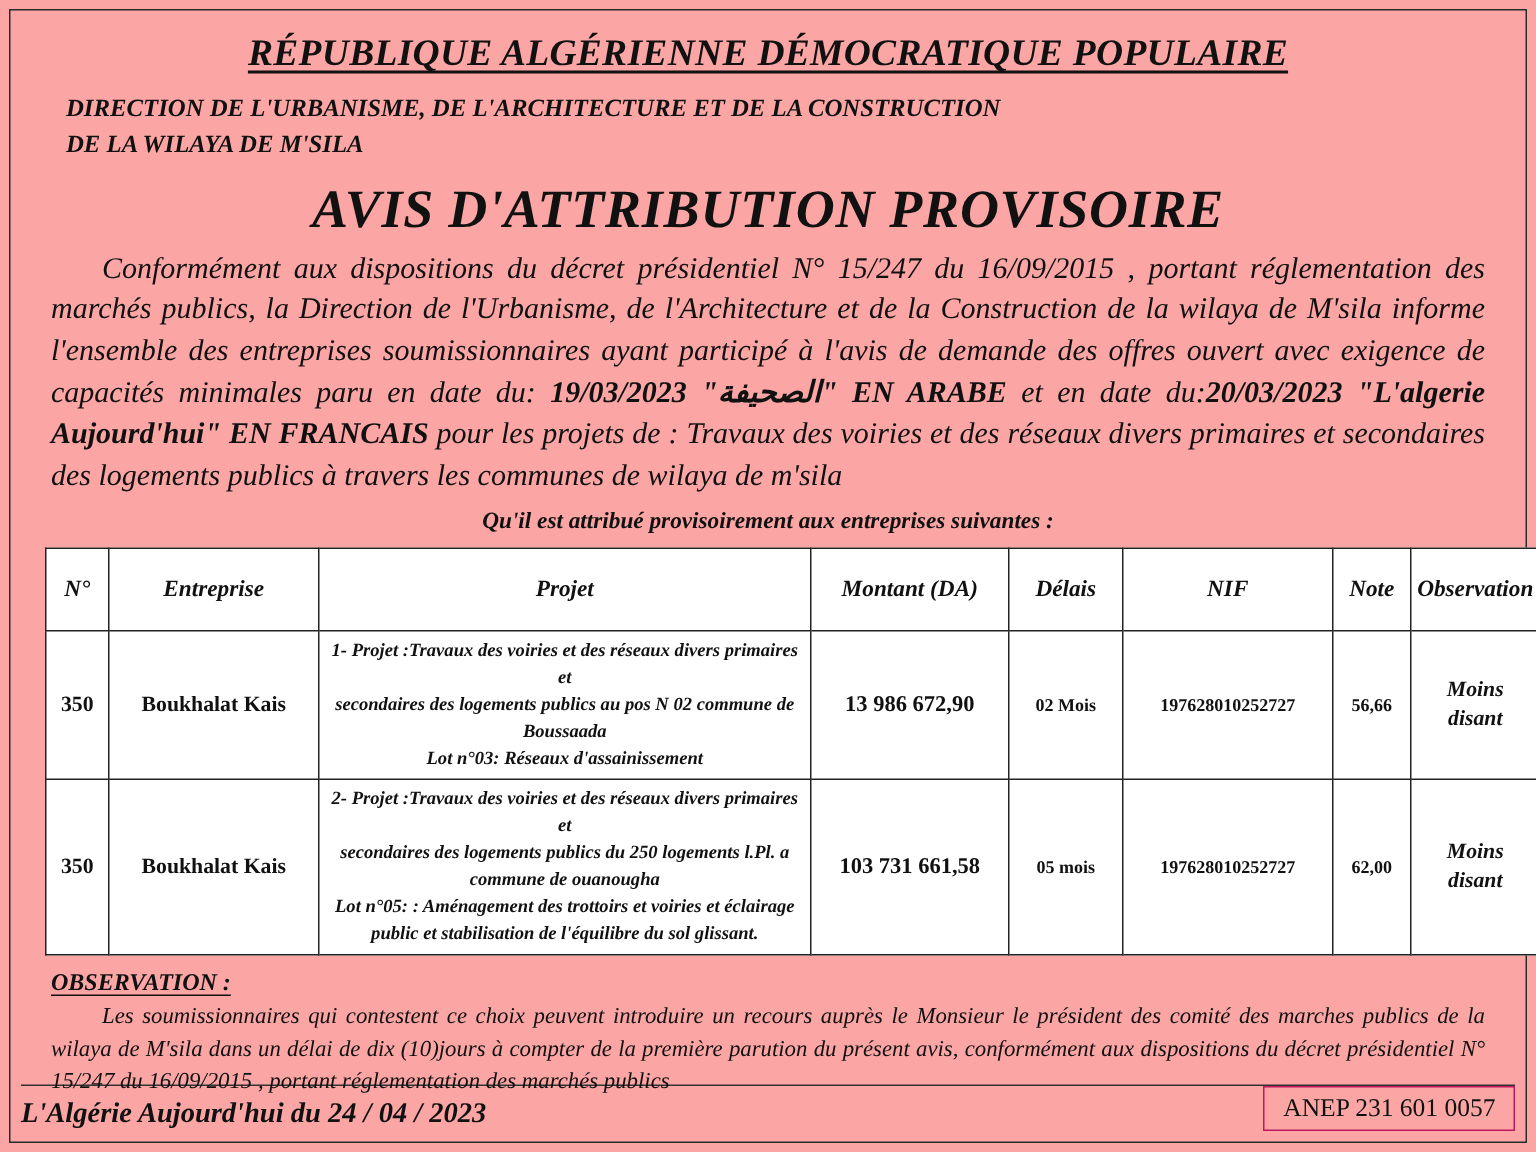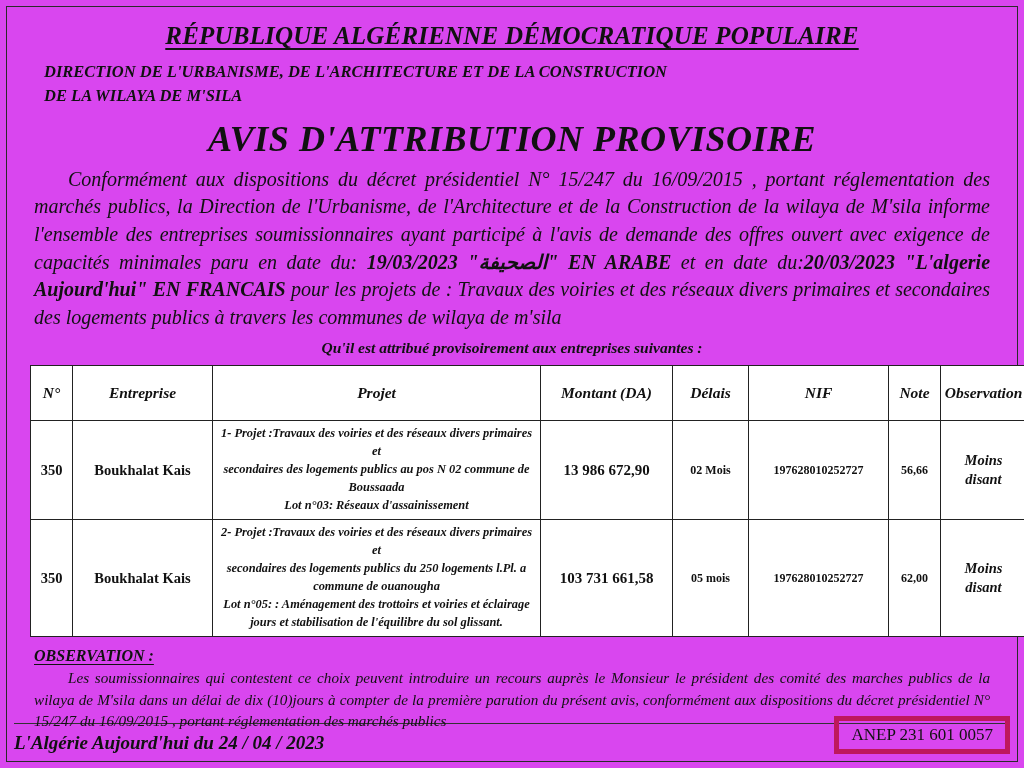--- a/index.html
+++ b/index.html
@@ -13,21 +13,21 @@
     font-family: "Liberation Serif", serif;
     color: #111;
     overflow: hidden;
   }
   .page {
     position: relative;
     width: 1024px;
     height: 768px;
     box-sizing: border-box;
     padding: 10px 14px 0 14px;
-    background: #d946ef;
+    background: #fca5a5;
   }
   .frame {
     position: absolute;
     left: 6px;
     top: 6px;
     right: 6px;
     bottom: 6px;
     border: 1px solid #2b2b2b;
     pointer-events: none;
   }
@@ -157,21 +157,21 @@
     align-items: flex-end;
     justify-content: space-between;
     gap: 17px;
   }
   .footer-left {
     font-style: italic;
     font-weight: bold;
     font-size: 19px;
   }
   .footer-right {
-    border: 5px solid #be185d;
+    border: 1px solid #be185d;
     padding: 4px 12px;
     font-size: 17px;
     font-family: "Liberation Serif", serif;
     margin-left: 40px;
   }
   .hr-foot {
     position: absolute;
     left: 14px;
     right: 14px;
     bottom: 44px;
@@ -241,21 +241,21 @@
           <td class="c-obs">Moins<br>disant</td>
         </tr>
         <tr style="height:104px">
           <td class="c-no">350</td>
           <td class="c-ent">Boukhalat Kais</td>
           <td class="c-proj">
             <div>2- Projet :Travaux des voiries et des réseaux divers primaires et</div>
             <div>secondaires des logements publics du 250 logements l.Pl. a</div>
             <div>commune de ouanougha</div>
             <div>Lot n°05: : Aménagement des trottoirs et voiries et éclairage</div>
-            <div>jours et stabilisation de l'équilibre du sol glissant.</div>
+            <div>public et stabilisation de l'équilibre du sol glissant.</div>
           </td>
           <td class="c-mont">103 731 661,58</td>
           <td class="c-del">05 mois</td>
           <td class="c-nif">197628010252727</td>
           <td class="c-note">62,00</td>
           <td class="c-obs">Moins<br>disant</td>
         </tr>
       </tbody>
     </table>
 

